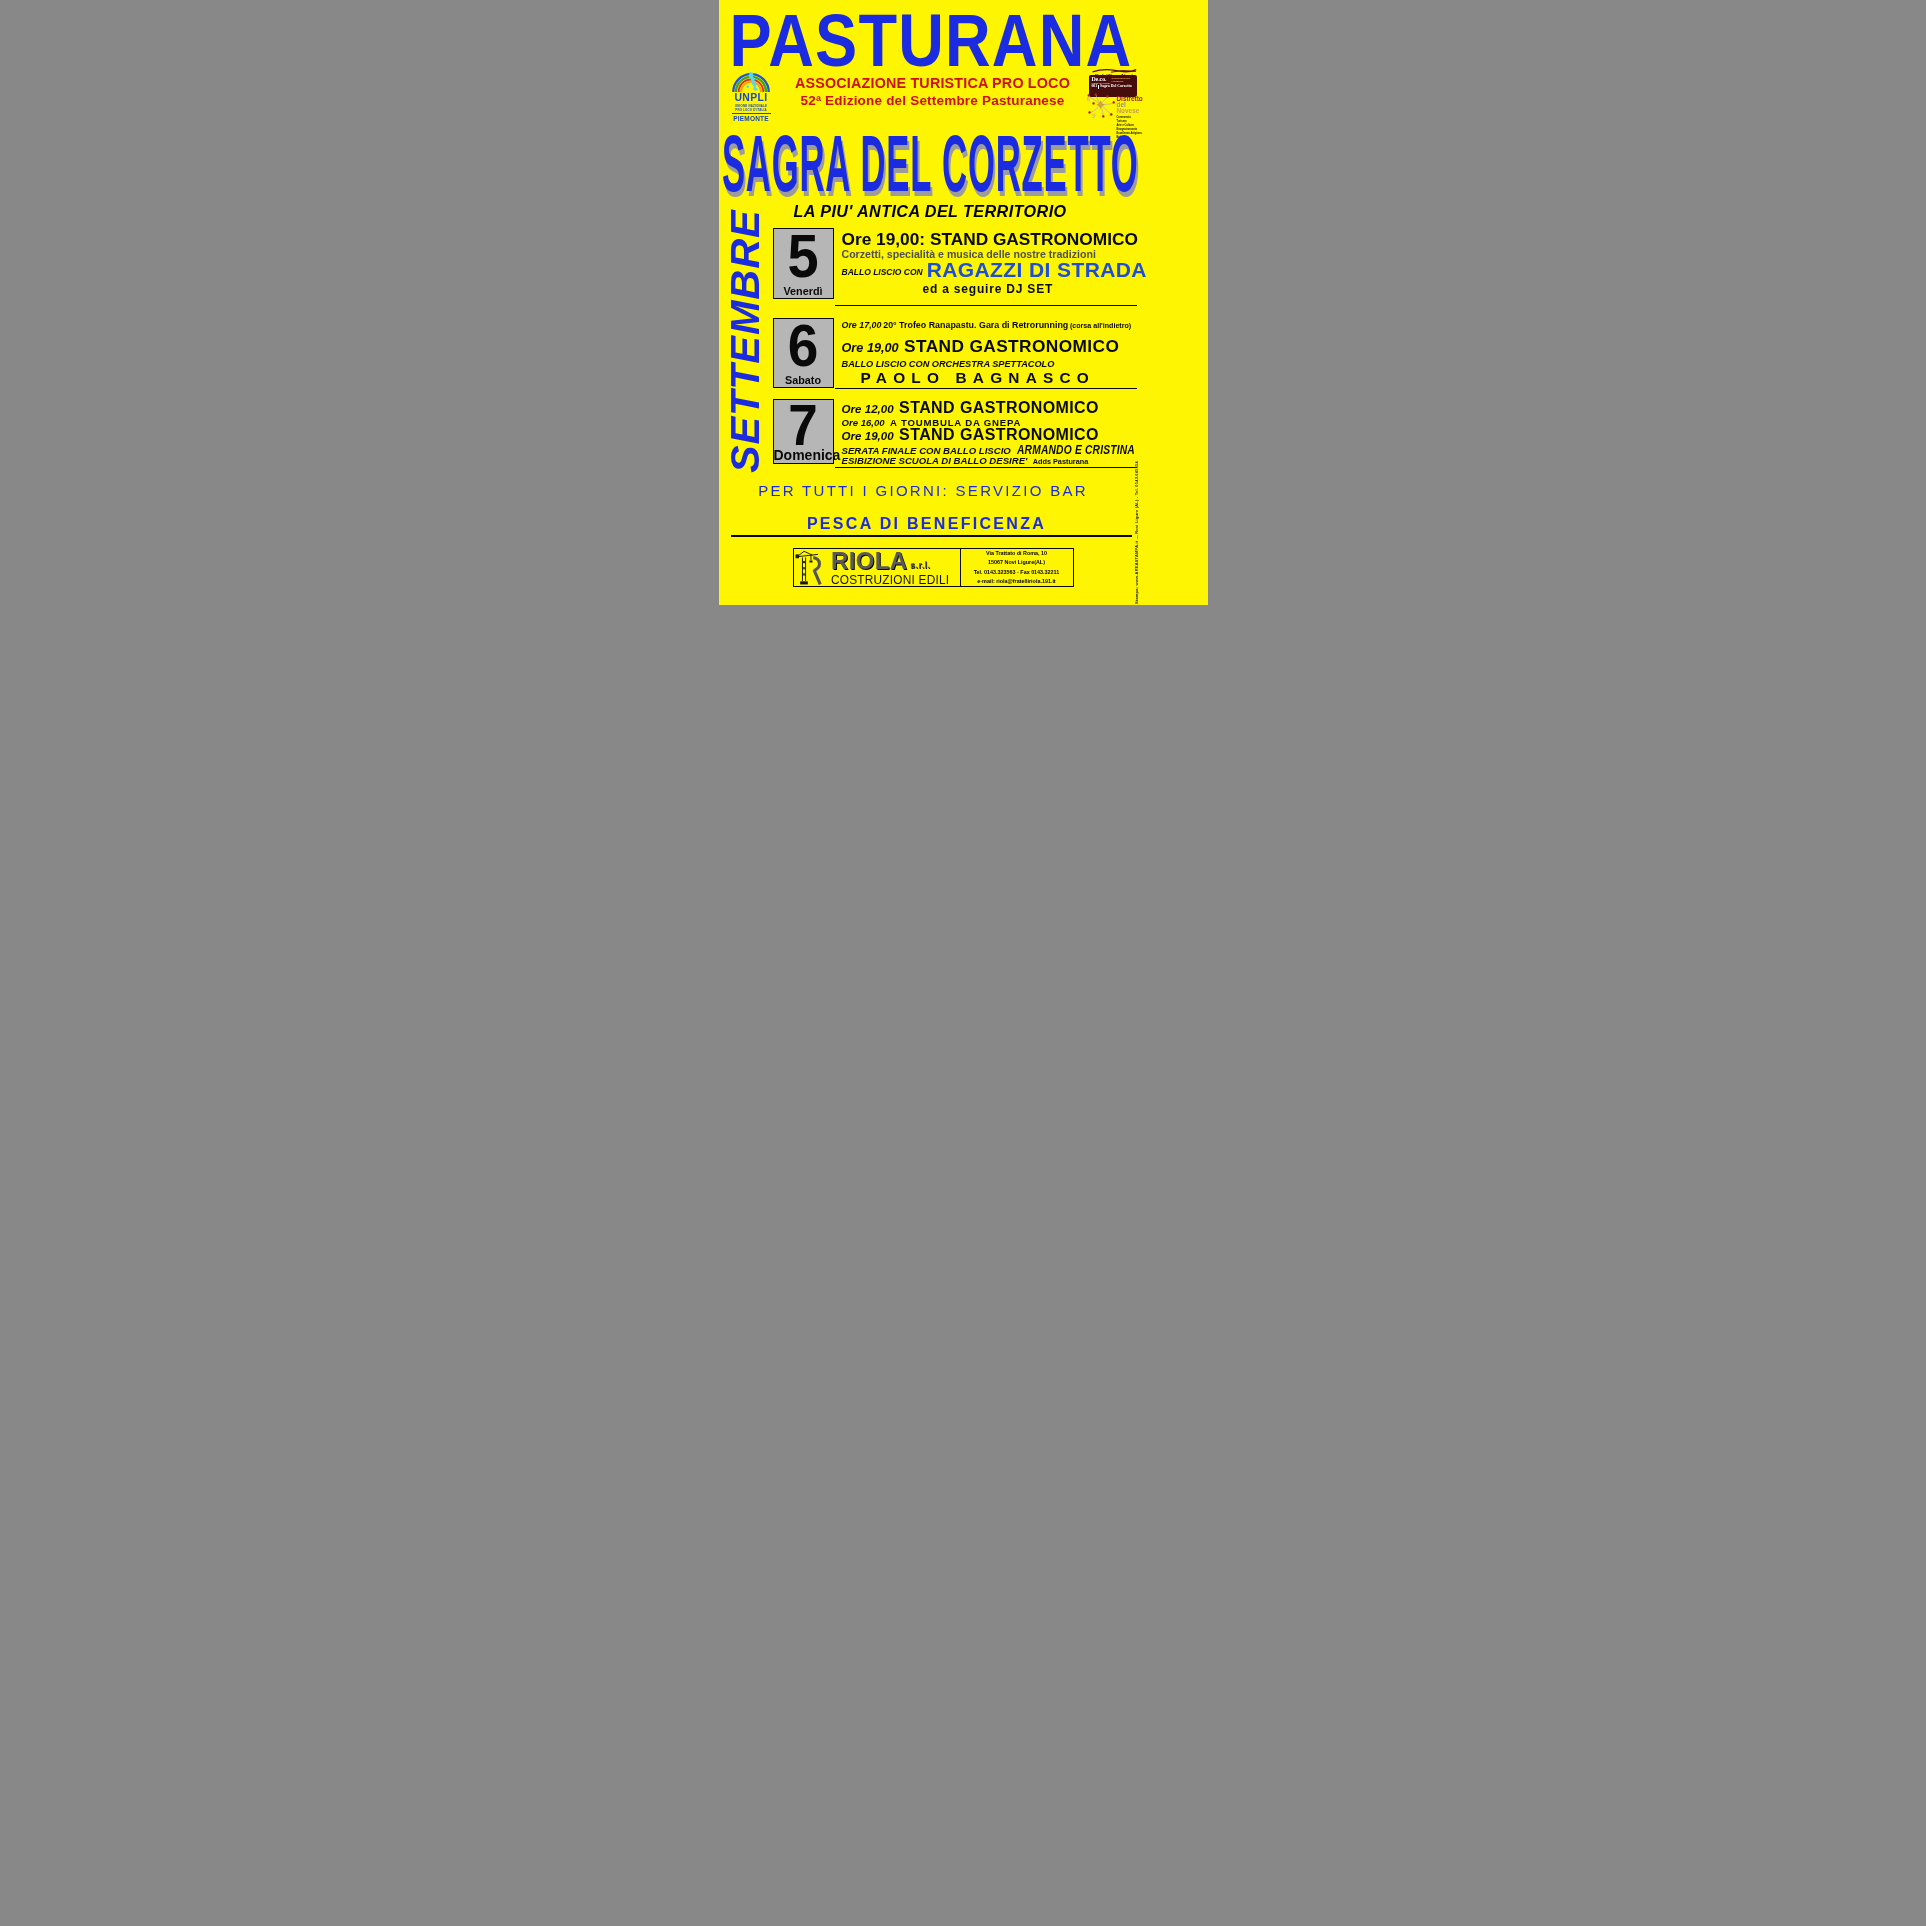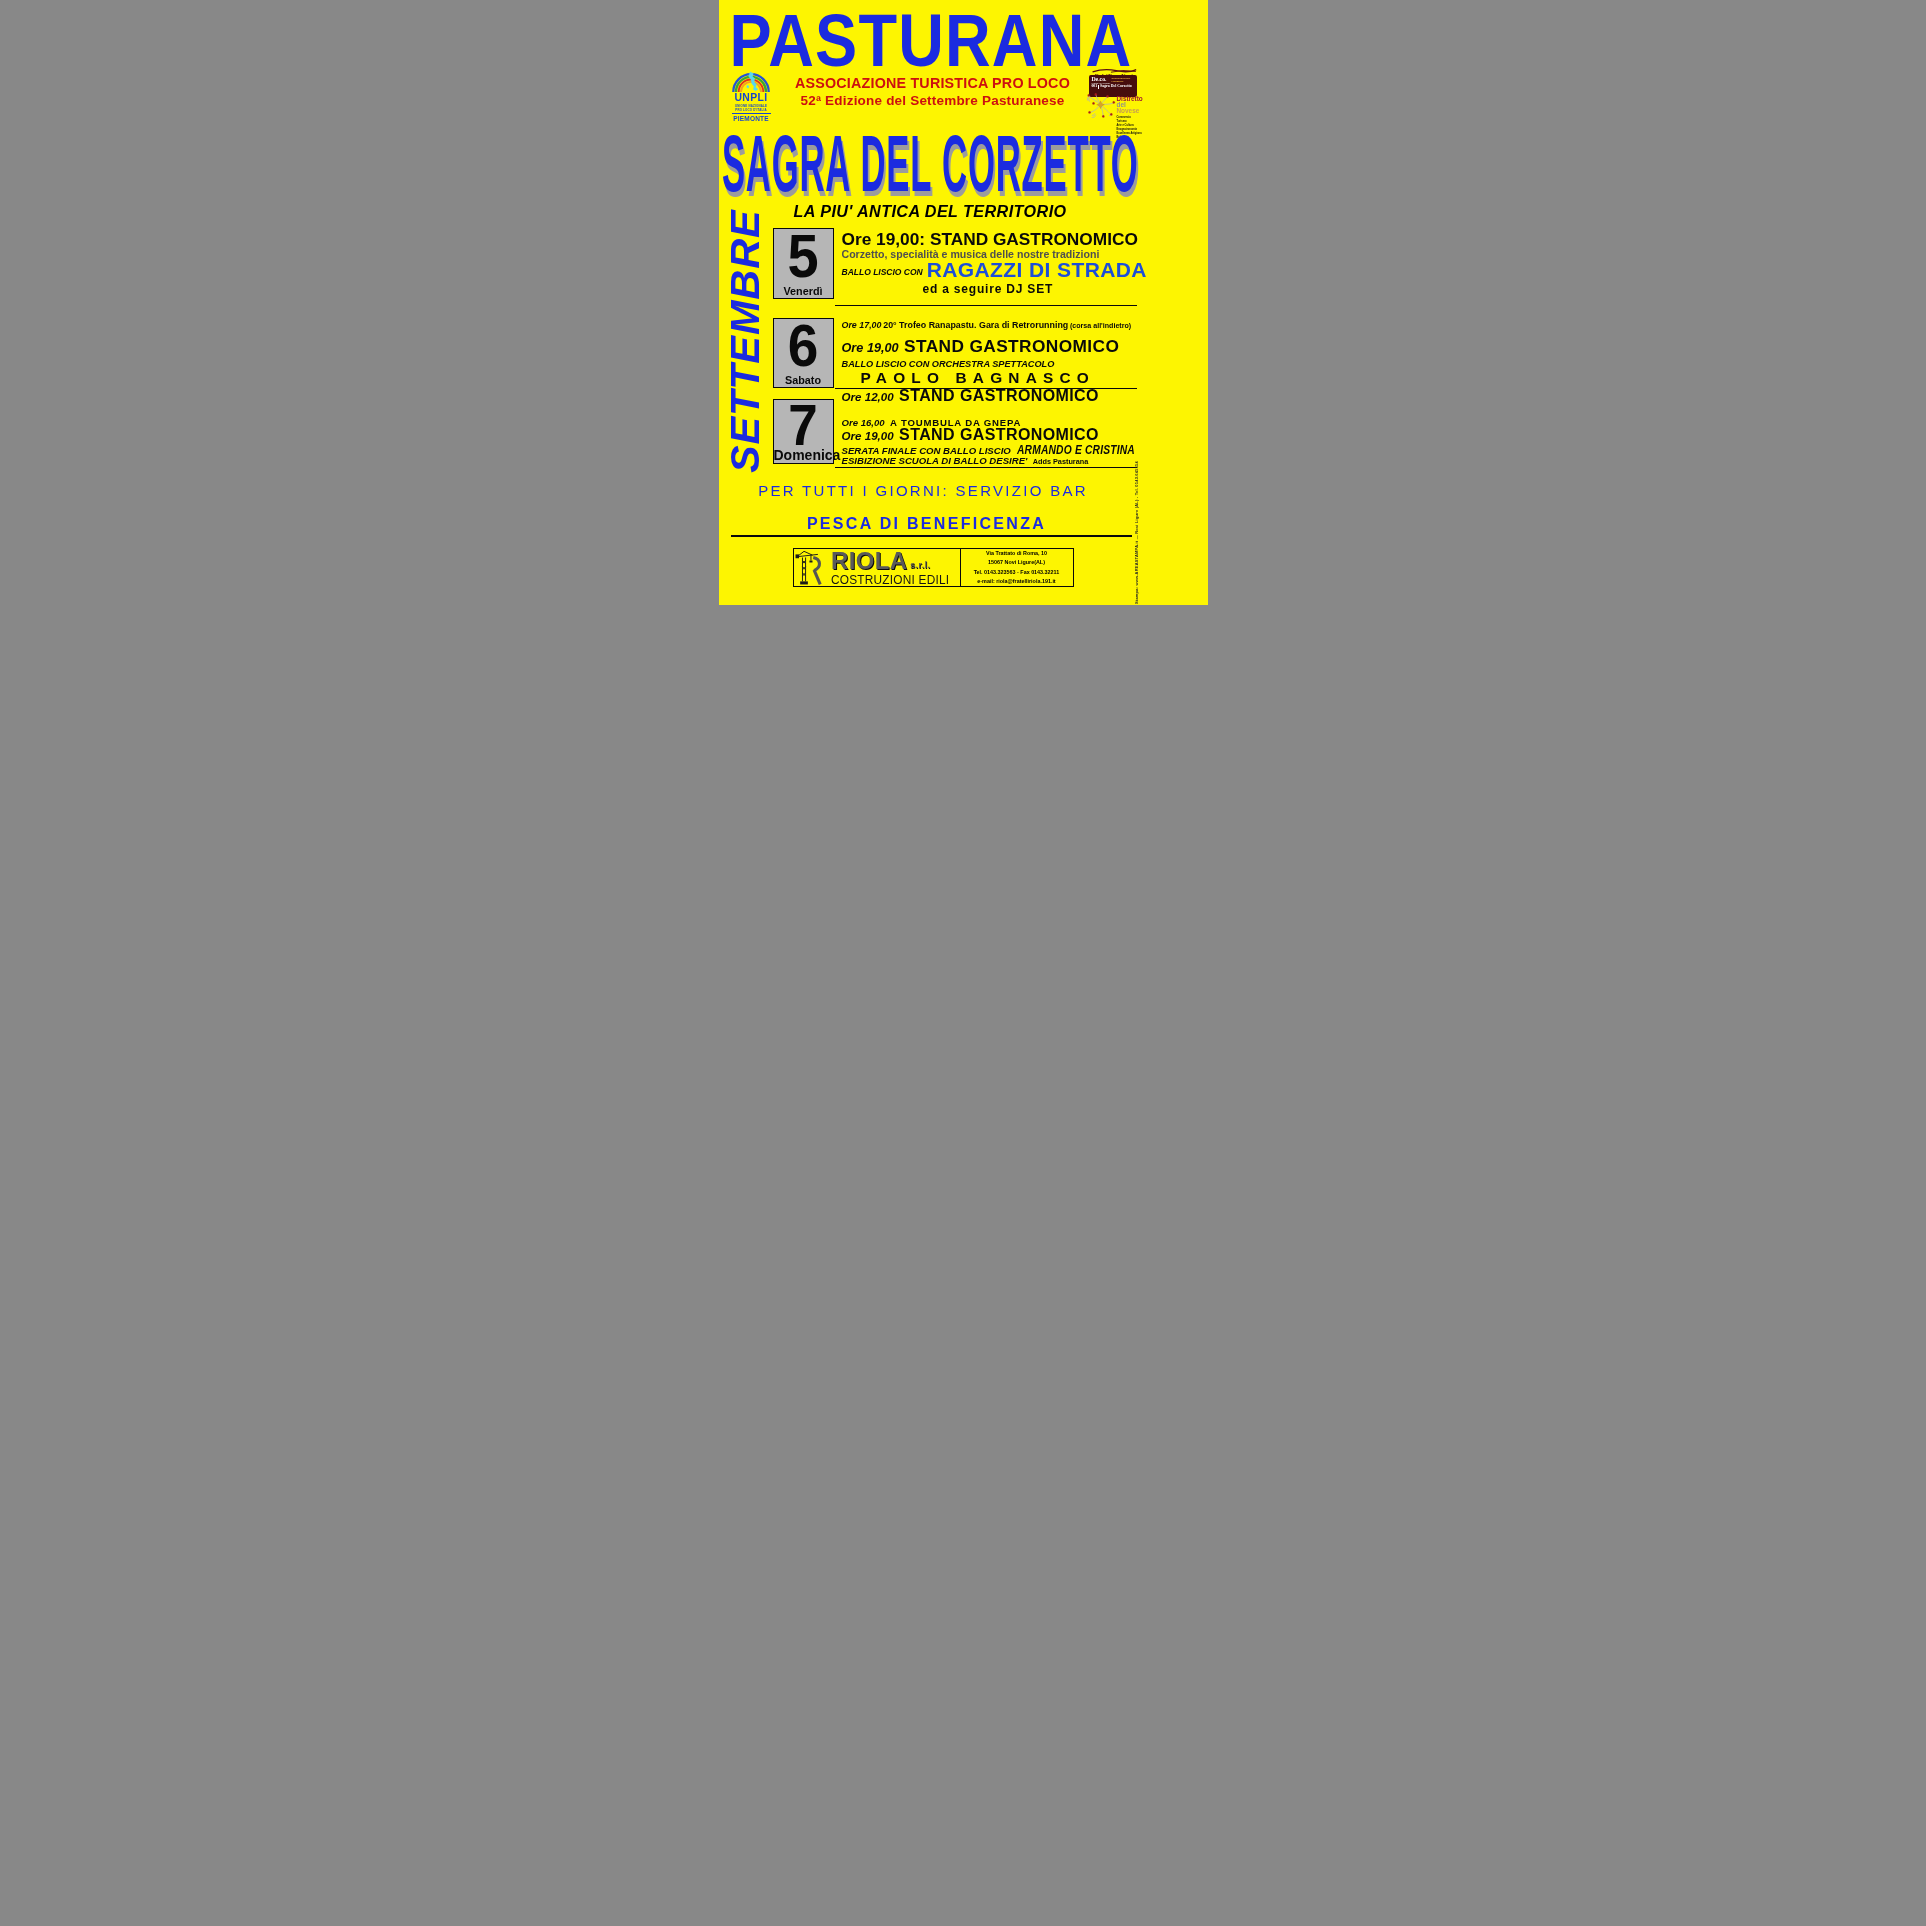--- a/index.html
+++ b/index.html
@@ -91,21 +91,21 @@
   .d6-l2{left:123px;top:338px;color:#0a0a0a;display:flex;align-items:flex-end;gap:5.4px;}
   .d6-l2 .t{font-size:12.7px;font-weight:800;font-style:italic;padding-bottom:0.8px;}
   .d6-l2 .m{font-size:17.3px;font-weight:800;line-height:1;letter-spacing:0.4px;}
   .d6-l3{left:123px;top:359px;font-size:9.2px;font-weight:800;font-style:italic;color:#0a0a0a;}
   .d6-l4{left:142px;top:369px;font-size:15.4px;font-weight:800;color:#0a0a0a;letter-spacing:6.2px;}
 
   
   .d7-e{left:123px;color:#0a0a0a;display:flex;align-items:flex-end;gap:5.4px;}
   .d7-e .t{font-weight:800;font-style:italic;}
   .d7-e .m{font-weight:800;line-height:1;letter-spacing:0.4px;}
-  #d7-e1{top:388px;} #d7-e1 .t{font-size:11.6px;padding-bottom:0.8px;} #d7-e1 .m{font-size:16px;}
+  #d7-e1{top:400px;} #d7-e1 .t{font-size:11.6px;padding-bottom:0.8px;} #d7-e1 .m{font-size:16px;}
   #d7-e2{top:417px;} #d7-e2 .t{font-size:9.6px;} #d7-e2 .m{font-size:9.6px;letter-spacing:0.8px;}
   #d7-e3{top:427px;} #d7-e3 .t{font-size:11.6px;padding-bottom:0.8px;} #d7-e3 .m{font-size:16px;}
   .d7-l4{left:123px;top:444px;display:flex;align-items:flex-end;gap:6.2px;color:#0a0a0a;}
   .d7-serata{font-size:9.6px;font-weight:800;font-style:italic;}
   .d7-band{font-size:10.8px;font-weight:800;font-style:italic;letter-spacing:0.2px;transform:scale(.95,1.15);transform-origin:left bottom;}
   .d7-l5{left:123px;top:455px;display:flex;align-items:flex-end;gap:5.4px;color:#0a0a0a;}
   .d7-esib{font-size:9.6px;font-weight:800;font-style:italic;}
   .d7-note{font-size:7.3px;font-weight:800;padding-bottom:0.4px;}
 
   
@@ -244,21 +244,21 @@
     <div class="settembre-inner">
       <span class="settembre-text nowrap">SETTEMBRE</span>
     </div>
   </div>
 
   <div class="abs daybox" id="day5-box">
     <div class="daynum">5</div>
     <div class="dayname">Venerdì</div>
   </div>
   <div class="abs d5-l1 nowrap">Ore 19,00: STAND GASTRONOMICO</div>
-  <div class="abs d5-l2 nowrap">Corzetto, specialità e musica delle nostre tradizioni</div>
+  <div class="abs d5-l2 nowrap">Corzetti, specialità e musica delle nostre tradizioni</div>
   <div class="abs d5-l3">
     <span class="d5-ballo nowrap">BALLO LISCIO CON</span>
     <span class="d5-band nowrap">RAGAZZI DI STRADA</span>
   </div>
   <div class="abs d5-l4 nowrap">ed a seguire DJ SET</div>
   <div class="abs sep" id="sep1"></div>
 
   <div class="abs daybox" id="day6-box">
     <div class="daynum">6</div>
     <div class="dayname">Sabato</div>

